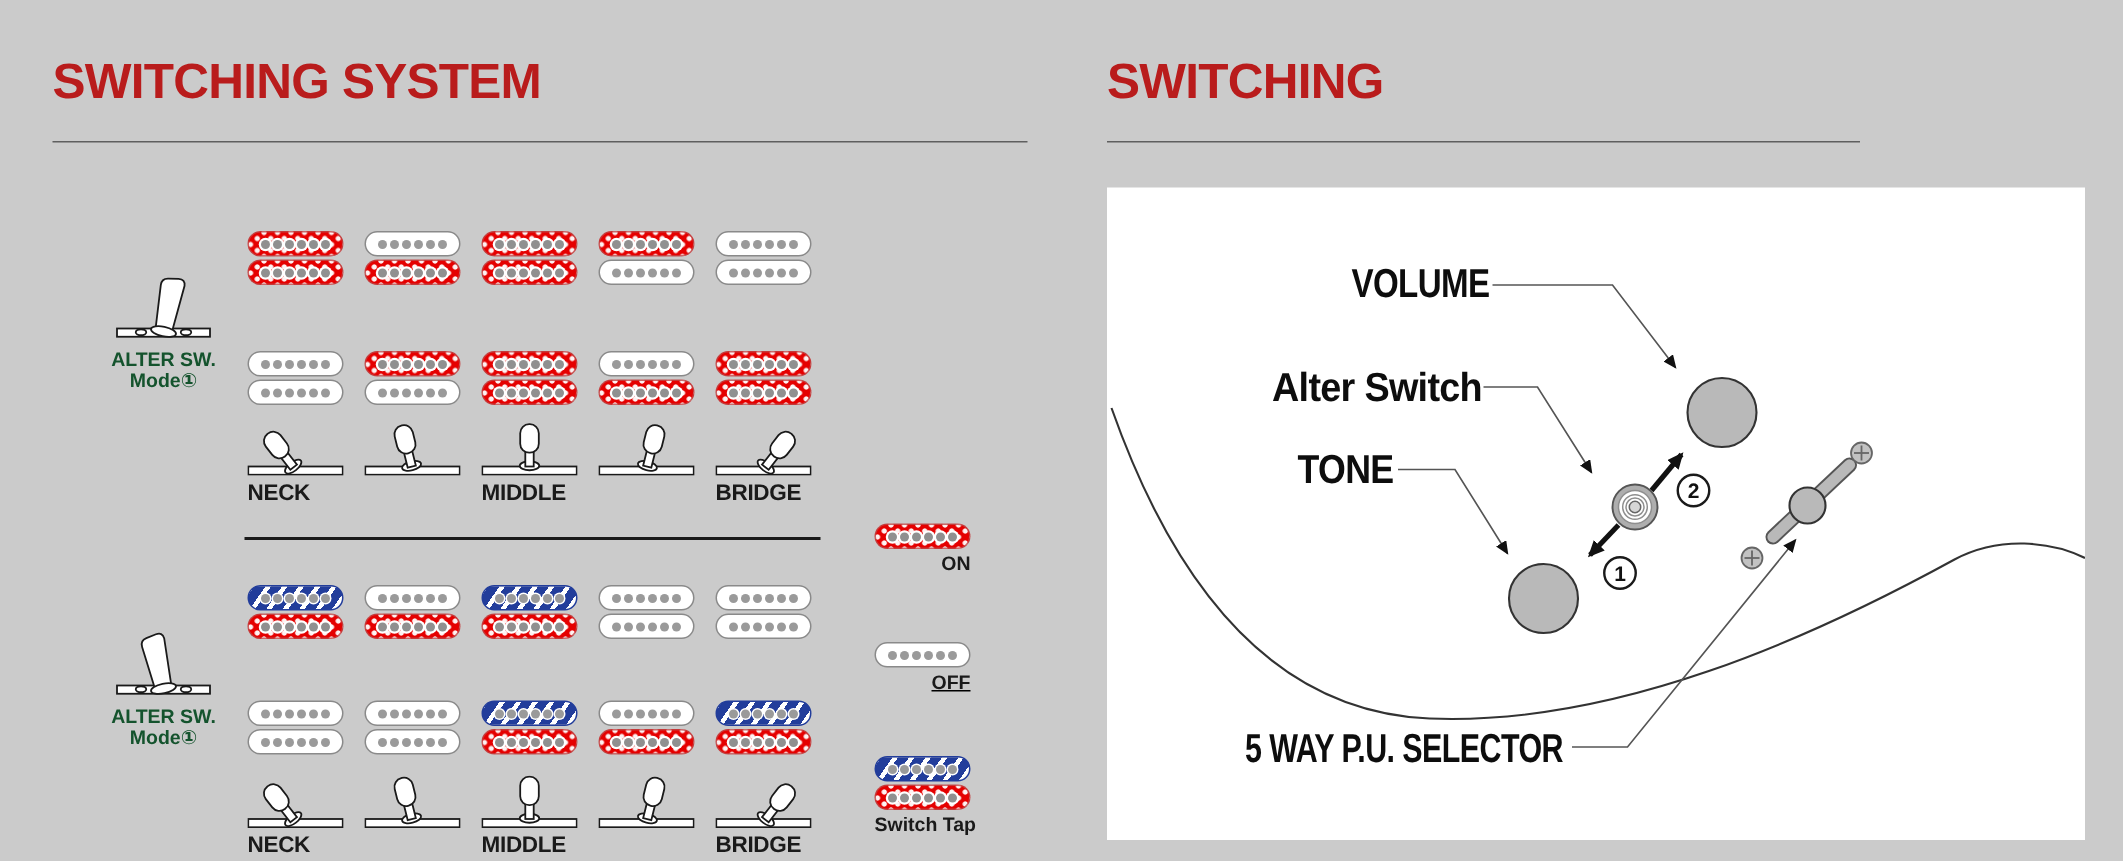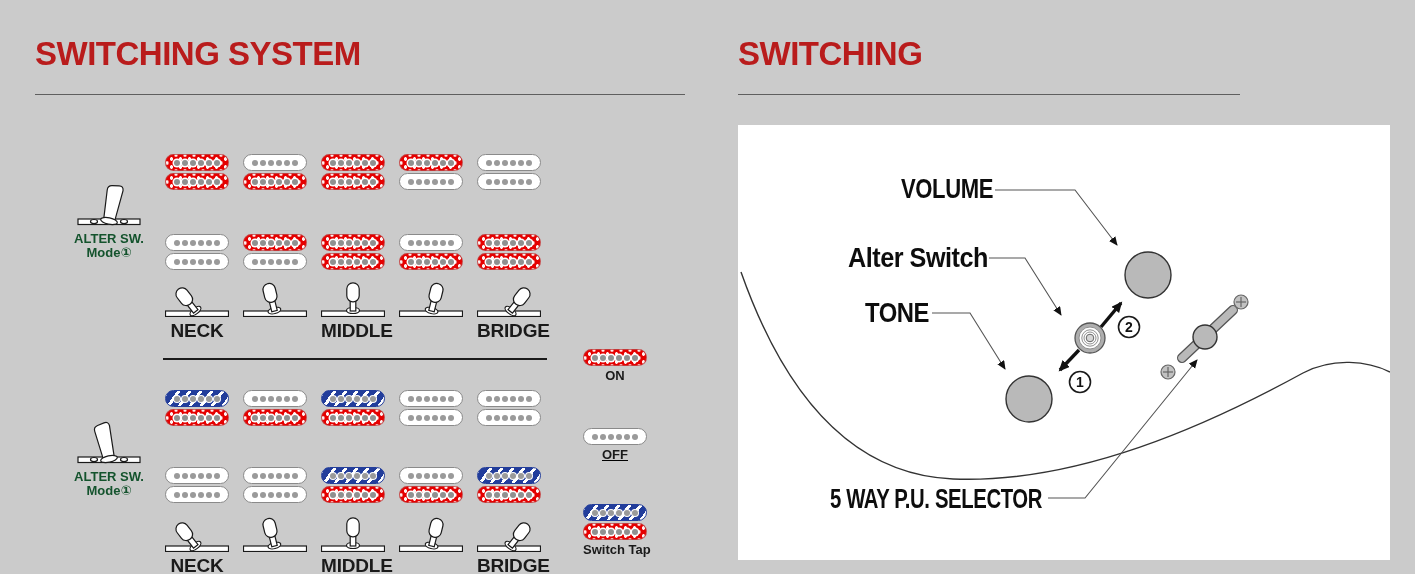--- a/index.html
+++ b/index.html
@@ -38,25 +38,25 @@
     background-size:9px 8px,9px 8px;
     background-position:1px 0px,5.5px 4px;
   }
   .coil.R .dot{background:#909090;box-shadow:0 0 0 1.5px #fff;}
   .coil.B{
     background:repeating-linear-gradient(125deg,#ffffff 0 3px,var(--cB,#223d9b) 3px 9px);
     border:1px solid var(--cB,#223d9b);
   }
   .coil.B .dot{background:#9a9a9a;box-shadow:0 0 0 1px #fff;}
 
-  .pos-label{width:64px;text-align:center;font-size:19px;font-weight:bold;
+  .pos-label{width:64px;text-align:left;font-size:15px;font-weight:bold;
     color:#1a1a1a;letter-spacing:-0.2px;white-space:nowrap;}
   .mode-divider{position:absolute;left:163px;width:384px;height:2px;background:#1a1a1a;}
 
-  .legend-item{position:absolute;left:583px;width:64px;text-align:center;}
+  .legend-item{position:absolute;left:583px;width:64px;text-align:right;}
   .legend-label{display:block;font-size:13px;font-weight:bold;color:#1a1a1a;
     margin-top:2px;white-space:nowrap;}
 
   
   .controls-box{position:absolute;left:738px;top:125px;width:652px;height:435px;background:#ffffff;}
   .leader{fill:none;stroke:#555;stroke-width:1.1px;}
   .thick{fill:none;stroke:#111;stroke-width:3.4px;}
   .knob{fill:#b9b9b9;stroke:#333;stroke-width:1.4px;}
   .badge{fill:#fff;stroke:#1a1a1a;stroke-width:1.6px;}
   .badge-t{font-family:"Liberation Sans","DejaVu Sans",sans-serif;font-weight:bold;

